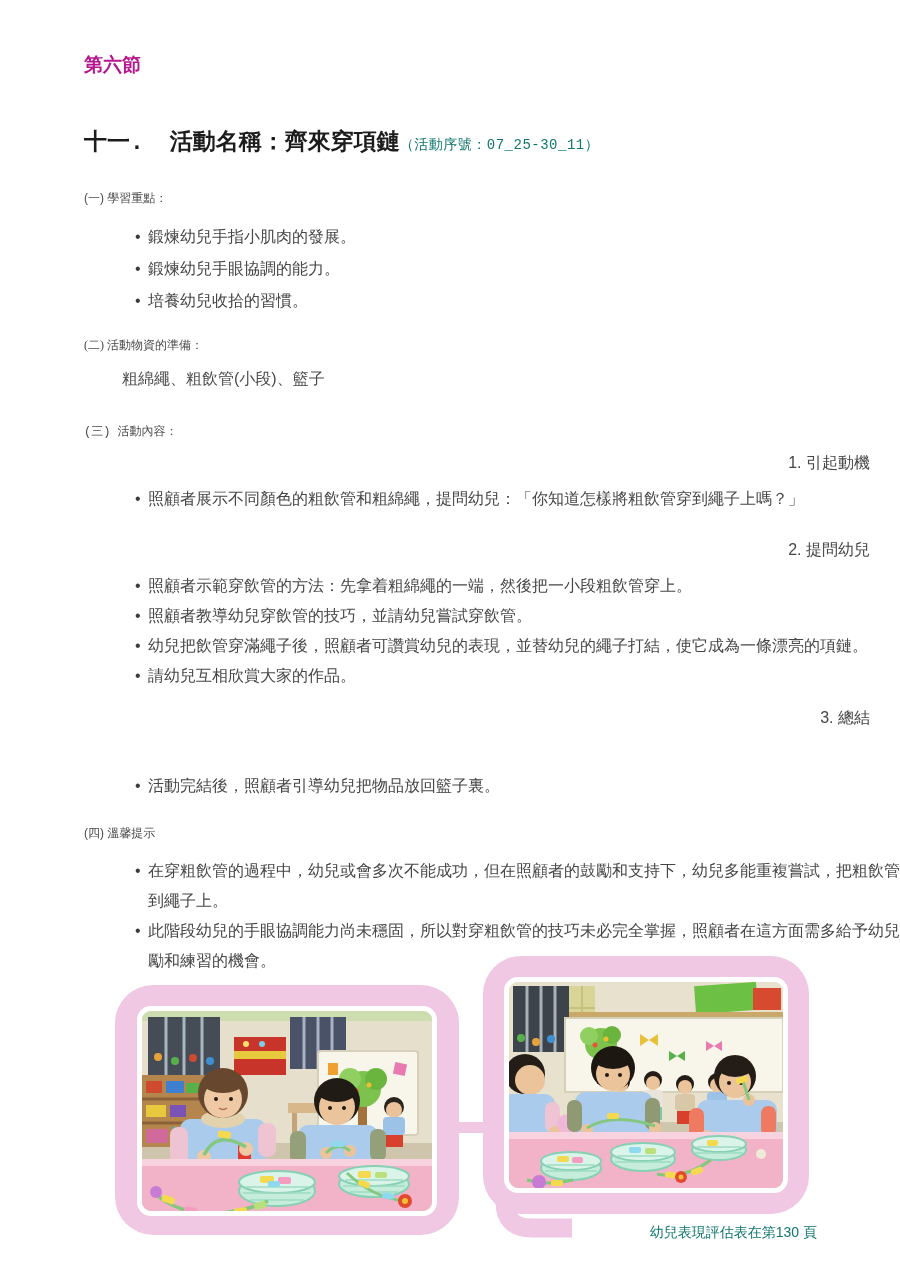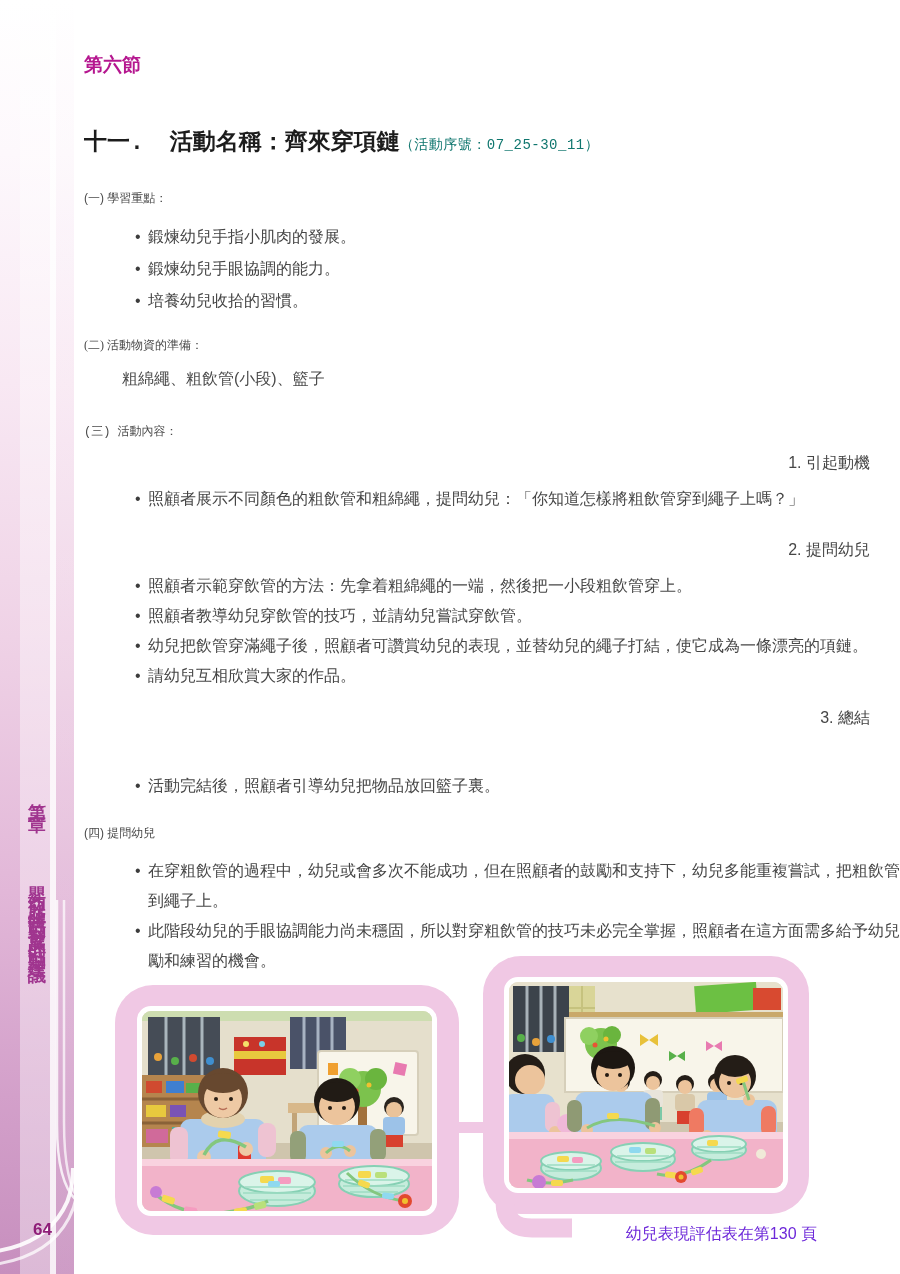--- a/index.html
+++ b/index.html
@@ -70,39 +70,28 @@
   .connector-bar{position:absolute;left:447px;top:1122px;width:40px;height:11px;background:#f0c8e4;}
   .connector-hook{position:absolute;left:490px;top:1170px;}
   .photo{
     position:absolute;background:#e5dfcc;border:5px solid #ffffff;border-radius:14px;overflow:hidden;
   }
   #photo-left{left:137px;top:1006px;width:290px;height:200px;}
   #photo-right{left:504px;top:977px;width:274px;height:206px;}
   .photo svg{display:block;}
 
   .footer-note{
-    position:absolute;right:83px;top:1224px;font-size:16px;color:#6d28d9;
+    position:absolute;right:83px;top:1224px;font-size:14px;color:#0f766e;
   }
 </style>
 </head>
 <body>
 
 <div class="page">
 
-  <div class="sidebar">
-    <svg class="sidebar-swoosh" width="80" height="374" viewBox="0 0 80 374">
-      <path d="M57,-20 V225 Q57,282 76,300" stroke="rgba(255,255,255,0.8)" stroke-width="2.5" fill="none"></path>
-      <path d="M64,-20 V222 Q64,286 82,304" stroke="rgba(255,255,255,0.7)" stroke-width="2.5" fill="none"></path>
-      <path d="M-10,352 Q42,346 63,310 Q73,294 73,268" stroke="rgba(255,255,255,0.9)" stroke-width="4" fill="none"></path>
-      <path d="M-10,365 Q48,358 69,318 Q79,299 79,270" stroke="rgba(255,255,255,0.75)" stroke-width="3" fill="none"></path>
-    </svg>
-    <div class="v-text v-chapter">第二章</div>
-    <div class="v-text v-chapter-title">嬰幼兒肢體活動發展的活動建議</div>
-    <div class="page-number">64</div>
-  </div>
 
   <div class="content">
 
     <div class="abs sec-header">
       <span class="sec-label">第六節</span>
     </div>
 
     <div class="abs activity-title">
       <span class="idx">十一.</span>
       <span>活動名稱：齊來穿項鏈</span>
@@ -174,21 +163,21 @@
         <span>總結</span>
       </div>
     </div>
     <div id="st3b" class="abs bullets lh30">
       <div class="bullet">
           <span class="dot"></span>
           <span class="bt">活動完結後，照顧者引導幼兒把物品放回籃子裏。</span>
         </div>
     </div>
 
-    <div id="s4h" class="abs heading">(四) 提問幼兒</div>
+    <div id="s4h" class="abs heading">(四) 溫馨提示</div>
     <div id="s4b" class="abs bullets lh30">
       <div class="bullet">
           <span class="dot"></span>
           <span class="bt">在穿粗飲管的過程中，幼兒或會多次不能成功，但在照顧者的鼓勵和支持下，幼兒多能重複嘗試，把粗飲管穿到繩子上。</span>
         </div>
       <div class="bullet">
           <span class="dot"></span>
           <span class="bt">此階段幼兒的手眼協調能力尚未穩固，所以對穿粗飲管的技巧未必完全掌握，照顧者在這方面需多給予幼兒鼓勵和練習的機會。</span>
         </div>
     </div>

